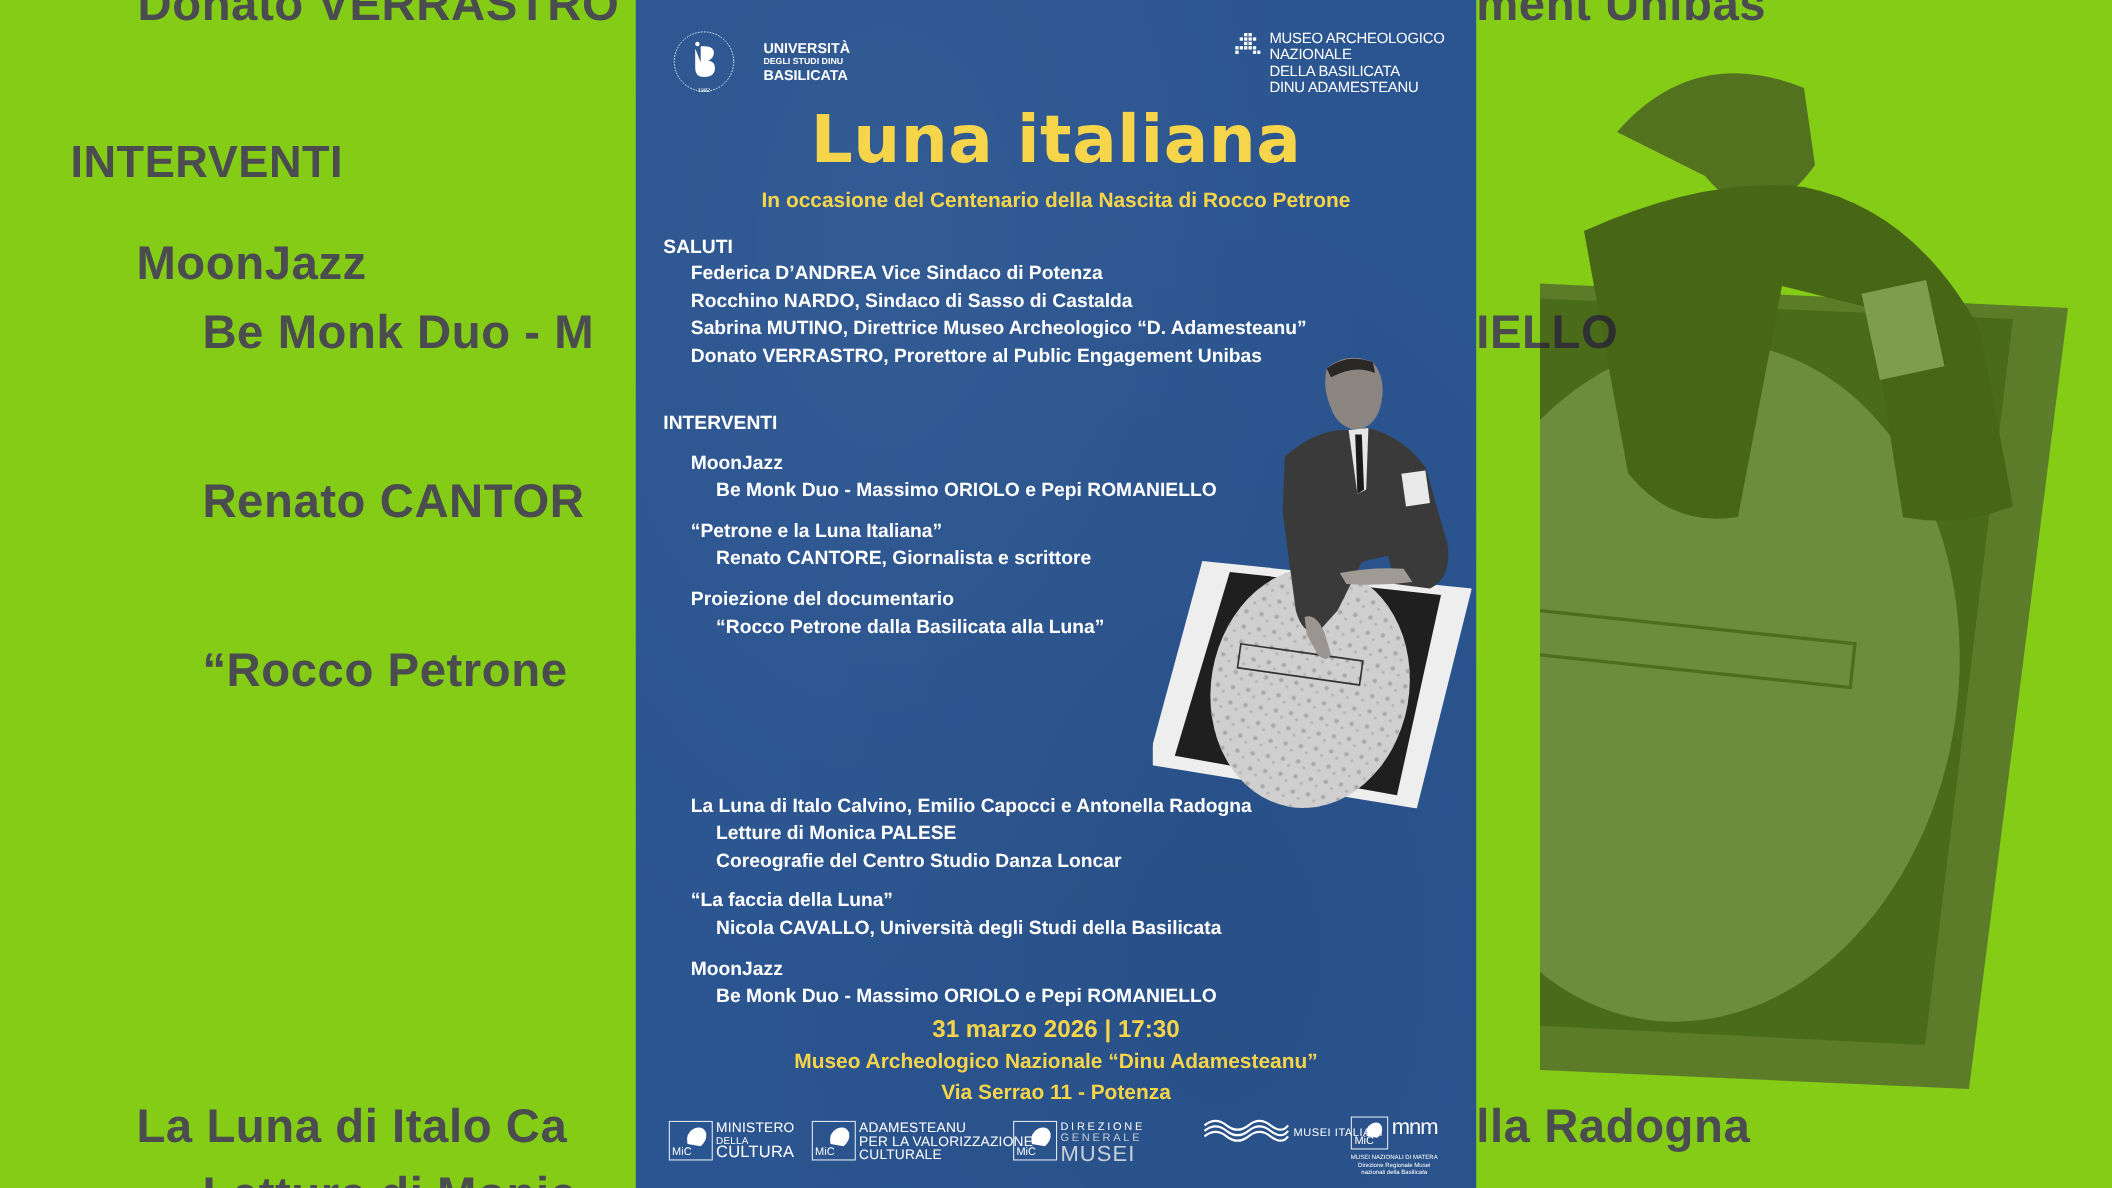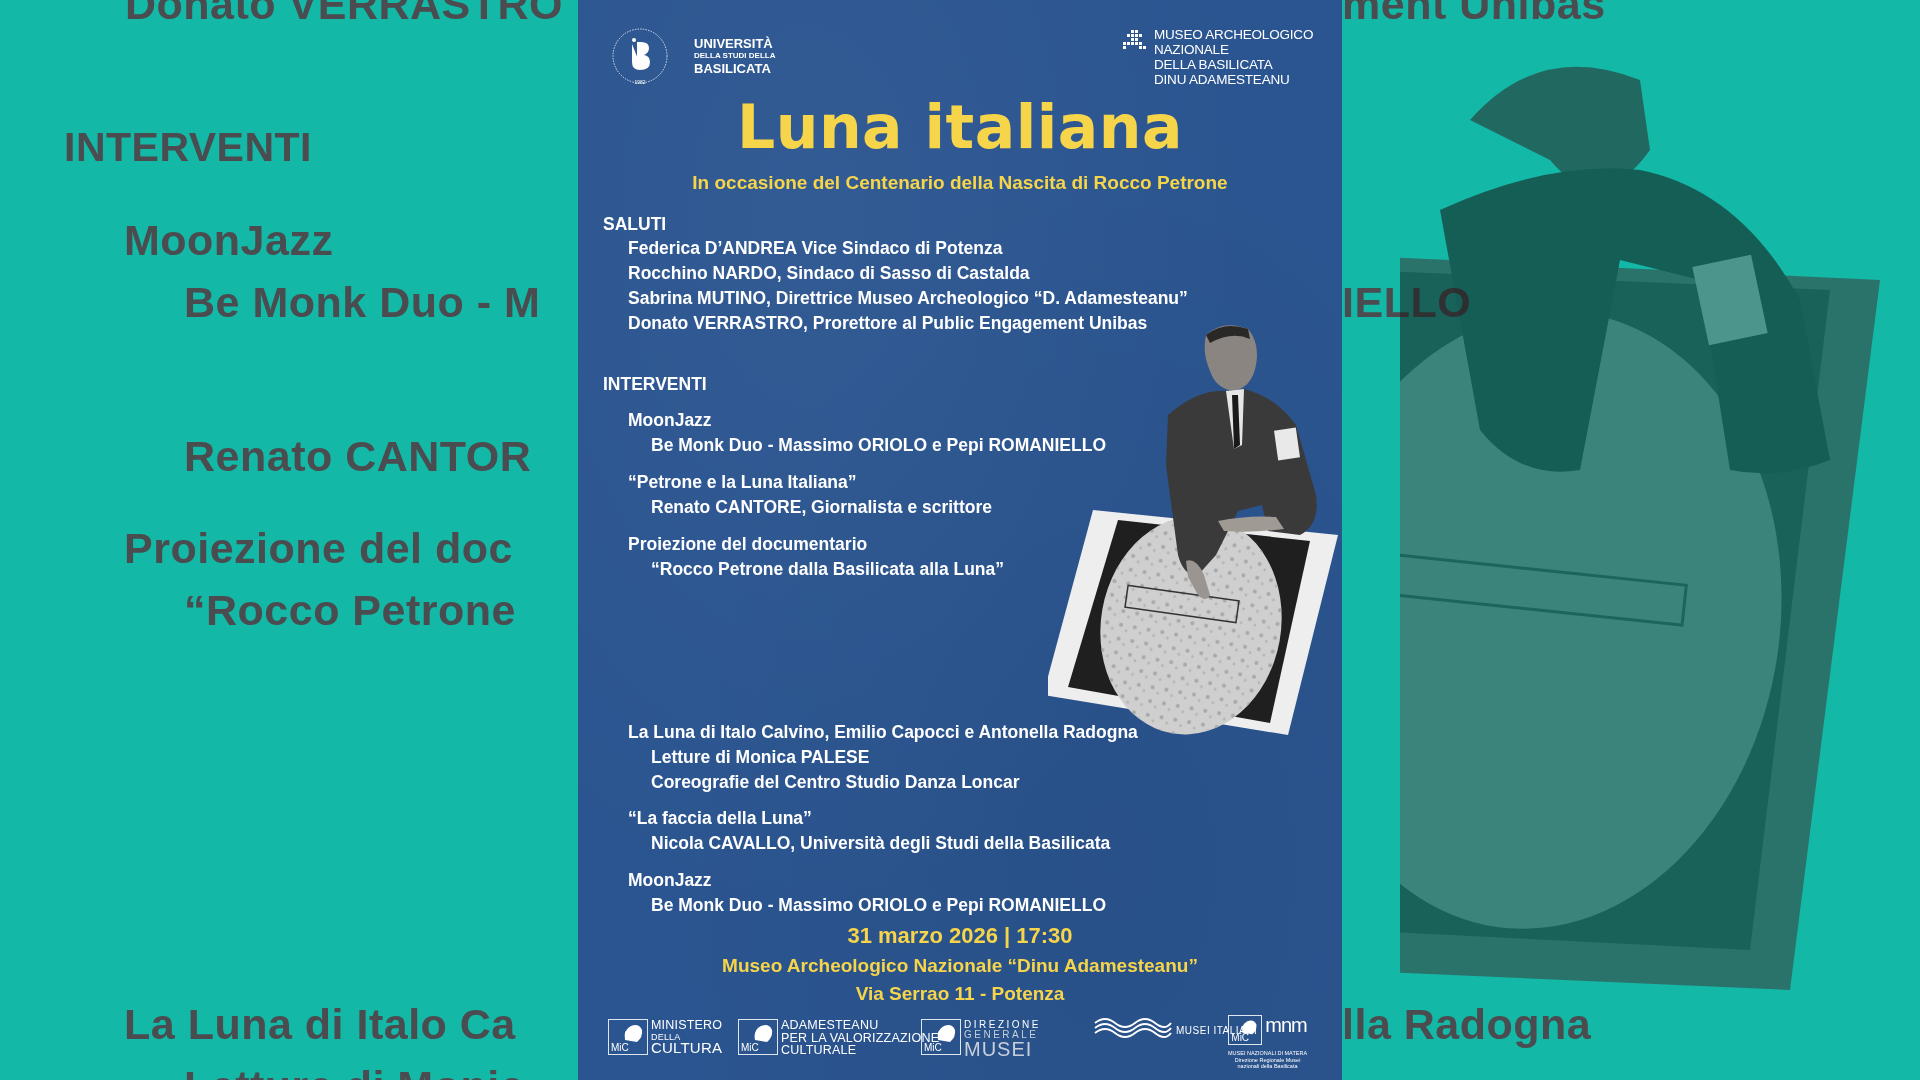--- a/index.html
+++ b/index.html
@@ -1,20 +1,20 @@
 <!DOCTYPE html>
 <html><head>
 <meta charset="utf-8">
 <style>
   * { margin: 0; padding: 0; box-sizing: border-box; }
   html, body { width: 1920px; height: 1080px; overflow: hidden; background: #0c1a2e; }
   body { position: relative; font-family: "Liberation Sans", "DejaVu Sans", sans-serif; }
 
   
-  .bg { position: absolute; inset: 0; background: #14b8a6; overflow: hidden; }
+  .bg { position: absolute; inset: 0; background: #84cc16; overflow: hidden; }
   .bg-text { position: absolute; color: #4a4c50; font-weight: 700; white-space: nowrap; font-size: 43px; letter-spacing: 0.5px; }
   .bg-photo { position: absolute; left: 1400px; top: 0; width: 520px; height: 1080px; }
 
   
   .poster {
     position: absolute; left: 578px; top: 0; width: 764px; height: 1080px;
     background: #2b5590;
     background-image: radial-gradient(ellipse at 30% 20%, rgba(255,255,255,0.035), transparent 60%),
                       radial-gradient(ellipse at 70% 80%, rgba(0,0,0,0.06), transparent 60%);
     overflow: hidden;
@@ -54,21 +54,20 @@
 </style>
 </head>
 <body>
 
 <div class="bg">
   <div class="bg-text" style="left:125px; top:-20px;">Donato VERRASTRO</div>
   <div class="bg-text" style="left:64px; top:124px; font-size:41px;">INTERVENTI</div>
   <div class="bg-text" style="left:124px; top:216px;">MoonJazz</div>
   <div class="bg-text" style="left:184px; top:278px;">Be Monk Duo - M</div>
   <div class="bg-text" style="left:184px; top:432px;">Renato CANTOR</div>
-  <div class="bg-text" style="left:124px; top:524px;">Proiezione del doc</div>
   <div class="bg-text" style="left:184px; top:586px;">“Rocco Petrone</div>
   <div class="bg-text" style="left:124px; top:1000px;">La Luna di Italo Ca</div>
   <div class="bg-text" style="left:184px; top:1062px;">Letture di Monic</div>
 
   <div class="bg-text" style="left:1342px; top:-20px;">ment Unibas</div>
   <div class="bg-text" style="left:1342px; top:278px;">IELLO</div>
   <div class="bg-text" style="left:1342px; top:1000px;">lla Radogna</div>
 
   <svg class="bg-photo" viewBox="0 0 520 1080">
     <g opacity="0.55">
@@ -87,21 +86,21 @@
 
   <div class="logo-unibas">
     <svg class="unibas-seal" viewBox="0 0 60 64">
       <circle cx="30" cy="32" r="27" fill="none" stroke="#ffffff" stroke-width="0.8" stroke-dasharray="1.5 1.2"></circle>
       <path d="M22,20 L22,38 Q22,46 30,46 Q40,46 40,38 Q40,32 34,31 Q39,29 39,24 Q39,18 31,18 L27,18 L27,36 Q27,40 30,40" fill="#ffffff"></path>
       <circle cx="24" cy="16" r="2" fill="#ffffff"></circle>
       <text x="30" y="60" font-size="5" fill="#ffffff" text-anchor="middle">1982</text>
     </svg>
     <div class="unibas-text">
       <div class="l1">UNIVERSITÀ</div>
-      <div class="l2">DELLA STUDI DELLA</div>
+      <div class="l2">DEGLI STUDI DINU</div>
       <div class="l3">BASILICATA</div>
     </div>
   </div>
 
   <div class="logo-museo">
     <svg class="museo-glyph" viewBox="0 0 24 24">
       <g fill="#ffffff">
         <rect x="9" y="1" width="3" height="3"></rect>
           <rect x="13" y="1" width="3" height="3"></rect>
         <rect x="5" y="5" width="3" height="3"></rect>

